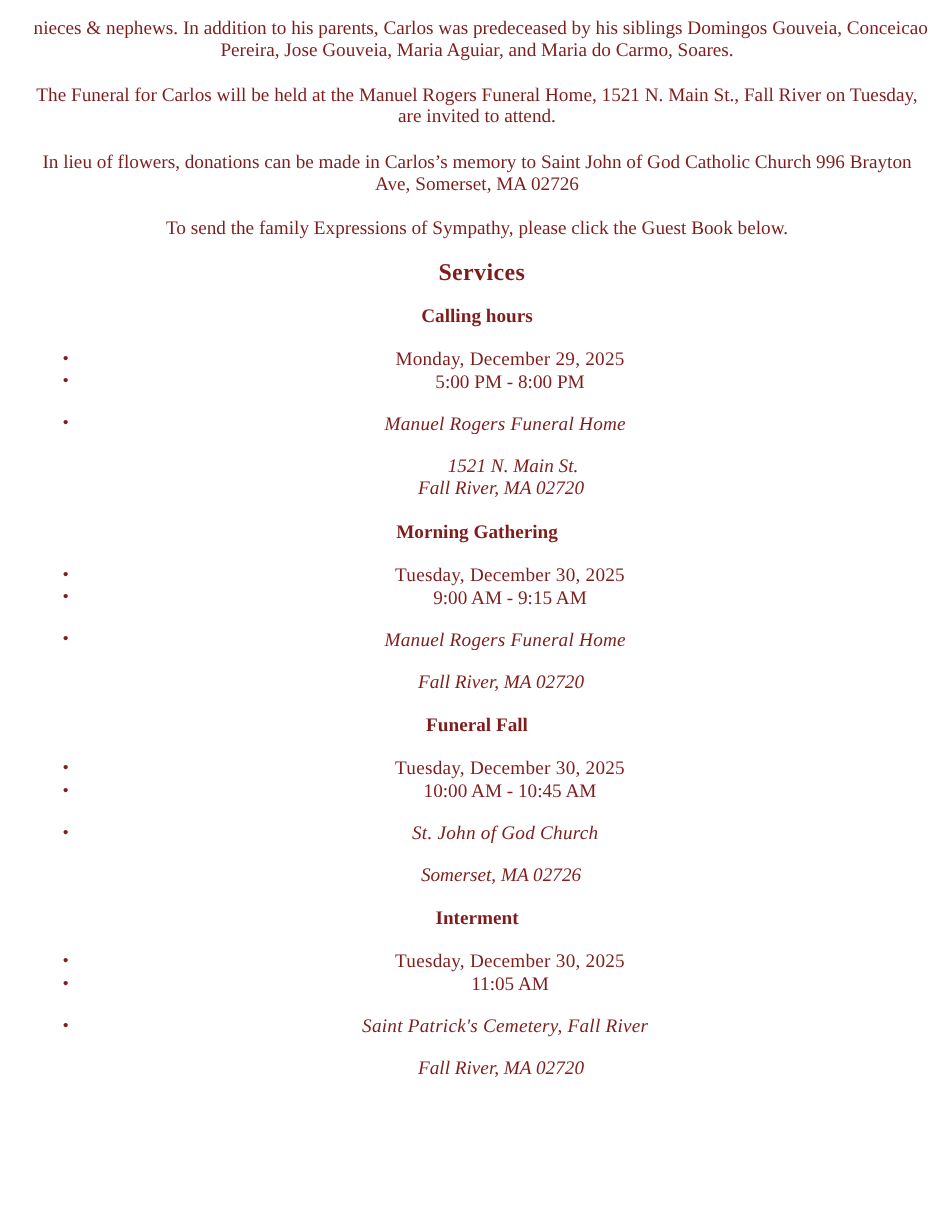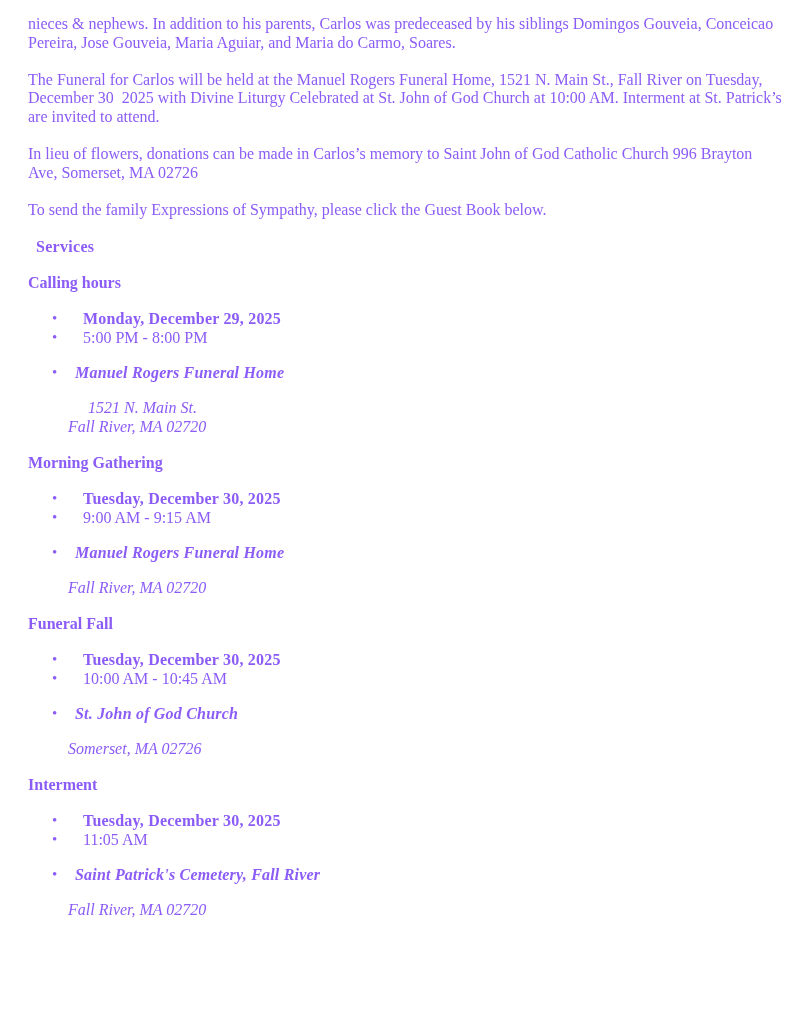--- a/index.html
+++ b/index.html
@@ -3,76 +3,76 @@
 <meta charset="utf-8">
 <style>
   html, body { margin: 0; padding: 0; background: #ffffff; }
   .page {
     position: relative;
     width: 791px;
     height: 1024px;
     box-sizing: border-box;
     padding: 15px 24px 0 28px;
     background: #ffffff;
-    color: #8b5cf6;
+    color: #7f1d1d;
     font-family: "Liberation Serif", "DejaVu Serif", serif;
     font-size: 16px;
     line-height: 18.6px;
     overflow: hidden;
+    text-align: center;
   }
   .para { margin: 18.6px 0 0 0; }
   .para.first { margin-top: 0; }
   .pline { white-space: pre; }
   .services-title {
     margin: 17px 0 0 8px;
     font-weight: bold;
-    font-size: 16px;
+    font-size: 20px;
     line-height: 19px;
     letter-spacing: 0.3px;
   }
   .sec-heading {
     margin-top: 17px;
     font-weight: bold;
     line-height: 19px;
     white-space: pre;
   }
   .event-list { margin-top: 17px; }
   .li { position: relative; line-height: 19px; }
   .li .bullet {
     position: absolute;
     left: 24px;
     top: 0;
     font-size: 15px;
   }
   .li-text { display: block; margin-left: 55px; white-space: pre; }
-  .li.date-row .li-text { font-weight: bold; letter-spacing: 0.2px; }
+  .li.date-row .li-text { font-weight: normal; letter-spacing: 0.2px; }
   .li.venue-row { margin-top: 16px; }
   .li.venue-row .li-text {
     margin-left: 47px;
-    font-weight: bold;
+    font-weight: normal;
     font-style: italic;
     letter-spacing: 0.2px;
   }
   .address { margin-top: 16px; font-style: italic; line-height: 19px; }
   .address .addr1 { margin-left: 60px; white-space: pre; }
   .address .addr2 { margin-left: 40px; white-space: pre; }
 </style>
 </head>
 <body>
 
 <div class="page">
 
   <div class="para first">
     <div class="pline">nieces &amp; nephews. In addition to his parents, Carlos was predeceased by his siblings Domingos Gouveia, Conceicao</div>
     <div class="pline">Pereira, Jose Gouveia, Maria Aguiar, and Maria do Carmo, Soares.</div>
   </div>
 
   <div class="para">
     <div class="pline">The Funeral for Carlos will be held at the Manuel Rogers Funeral Home, 1521 N. Main St., Fall River on Tuesday,</div>
-    <div class="pline">December 30  2025 with Divine Liturgy Celebrated at St. John of God Church at 10:00 AM. Interment at St. Patrick’s</div>
     <div class="pline">are invited to attend.</div>
   </div>
 
   <div class="para">
     <div class="pline">In lieu of flowers, donations can be made in Carlos’s memory to Saint John of God Catholic Church 996 Brayton</div>
     <div class="pline">Ave, Somerset, MA 02726</div>
   </div>
 
   <div class="para">
     <div class="pline">To send the family Expressions of Sympathy, please click the Guest Book below.</div>

